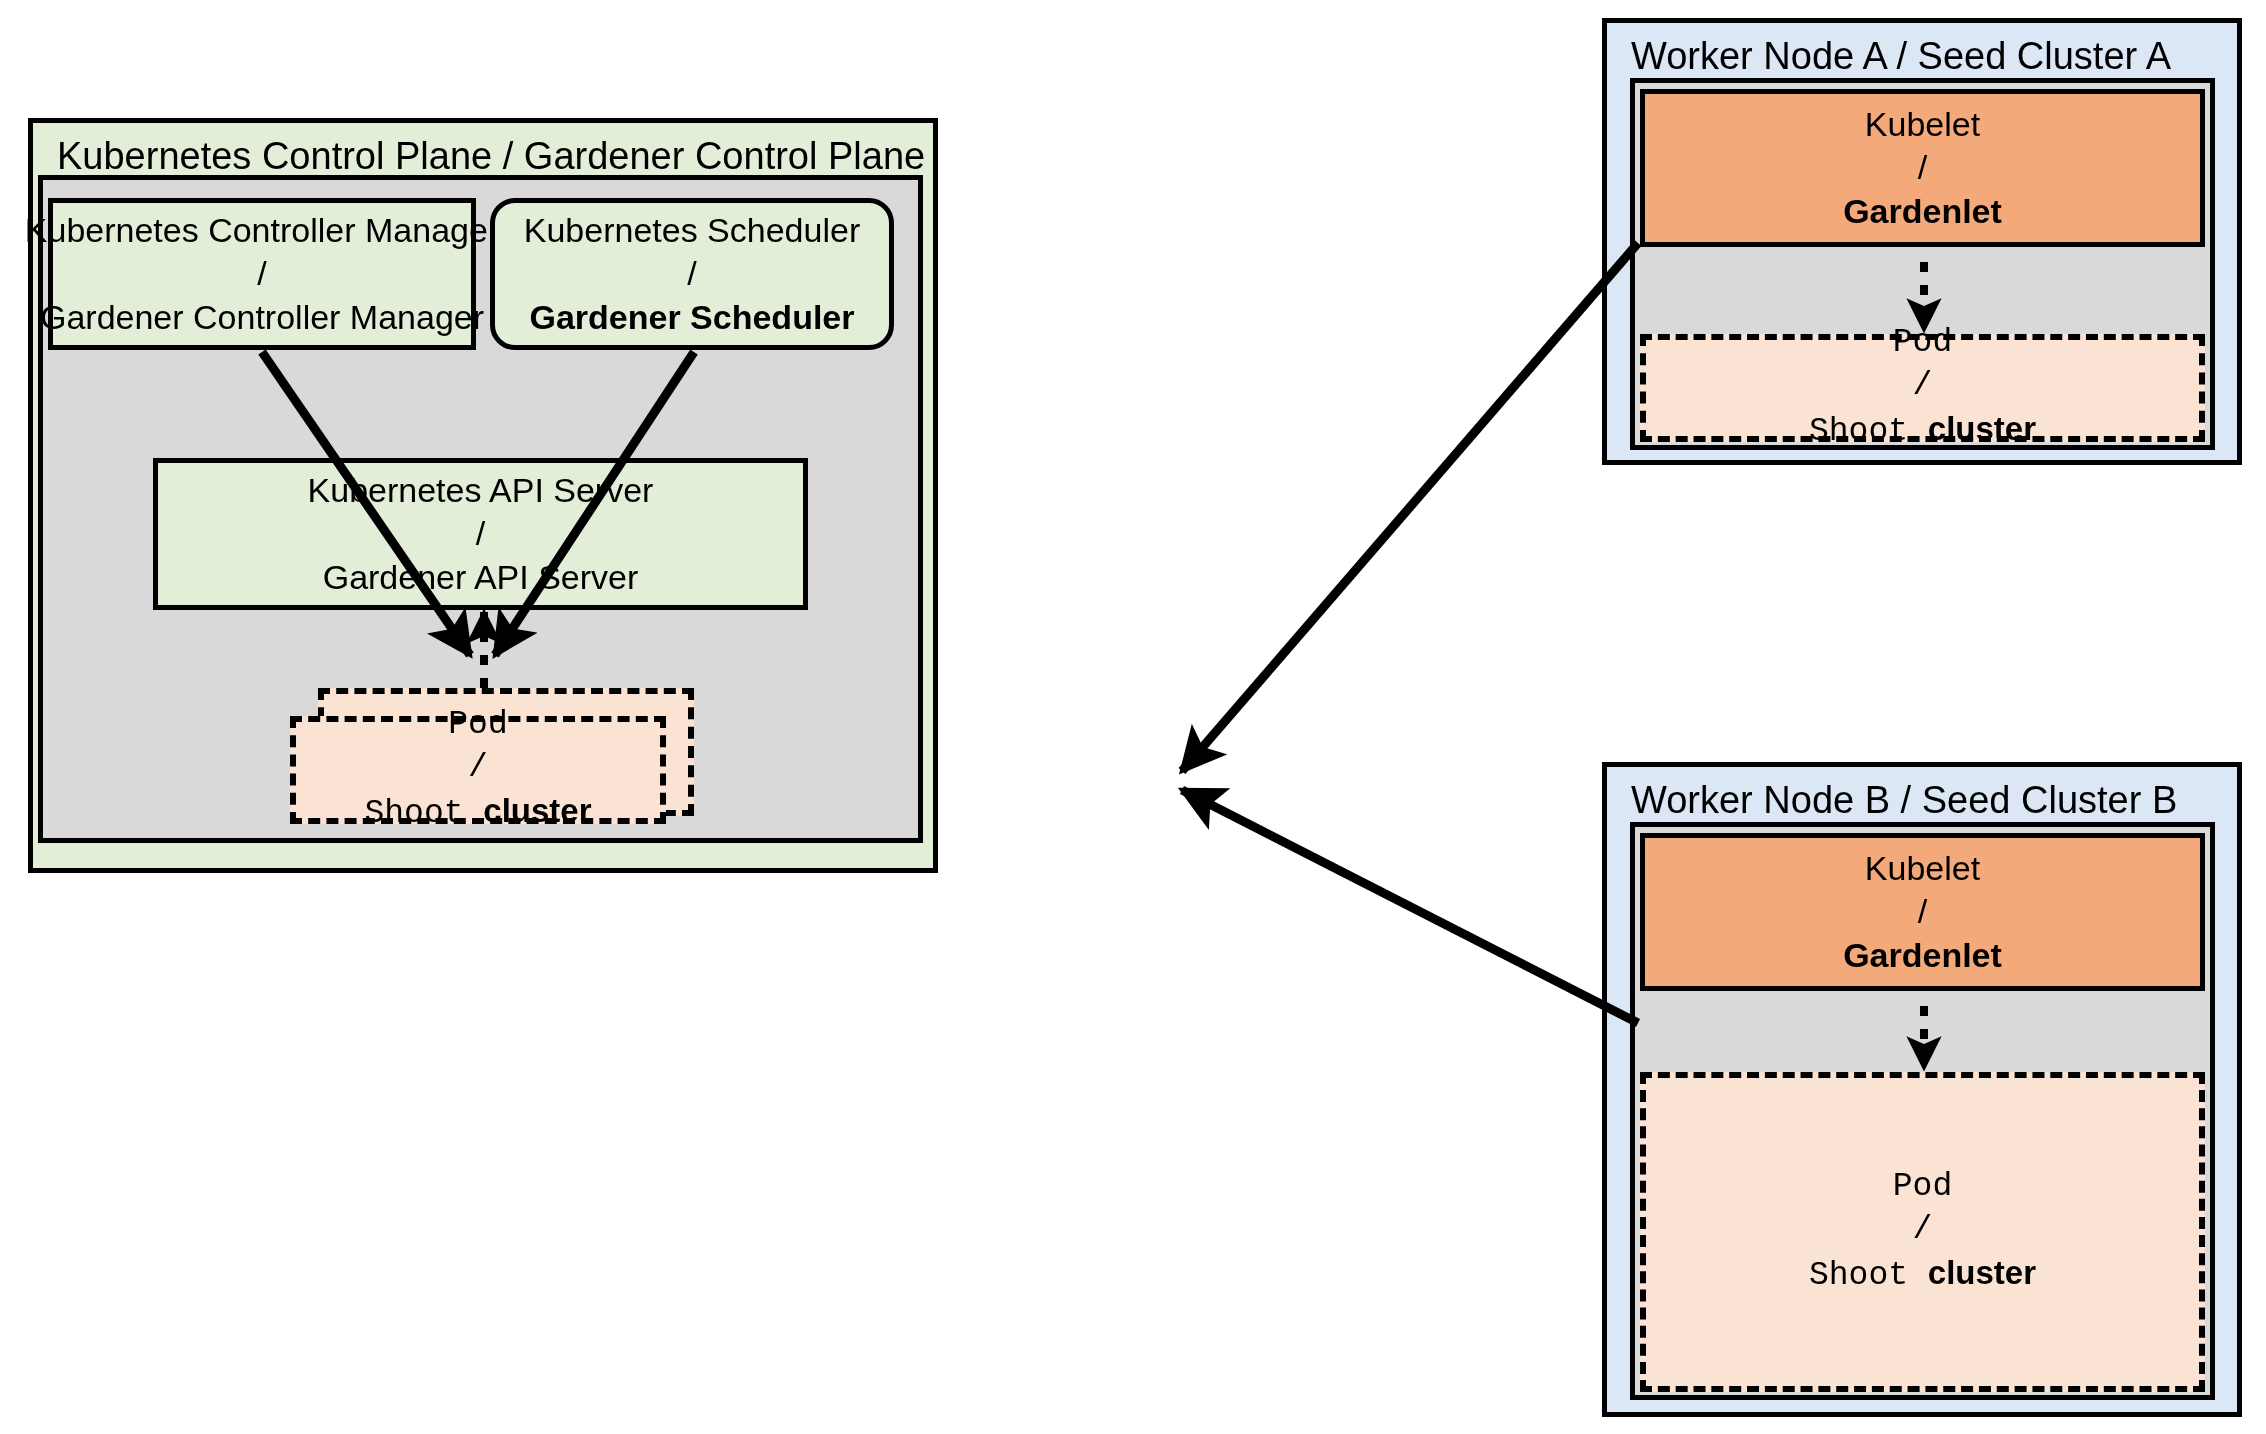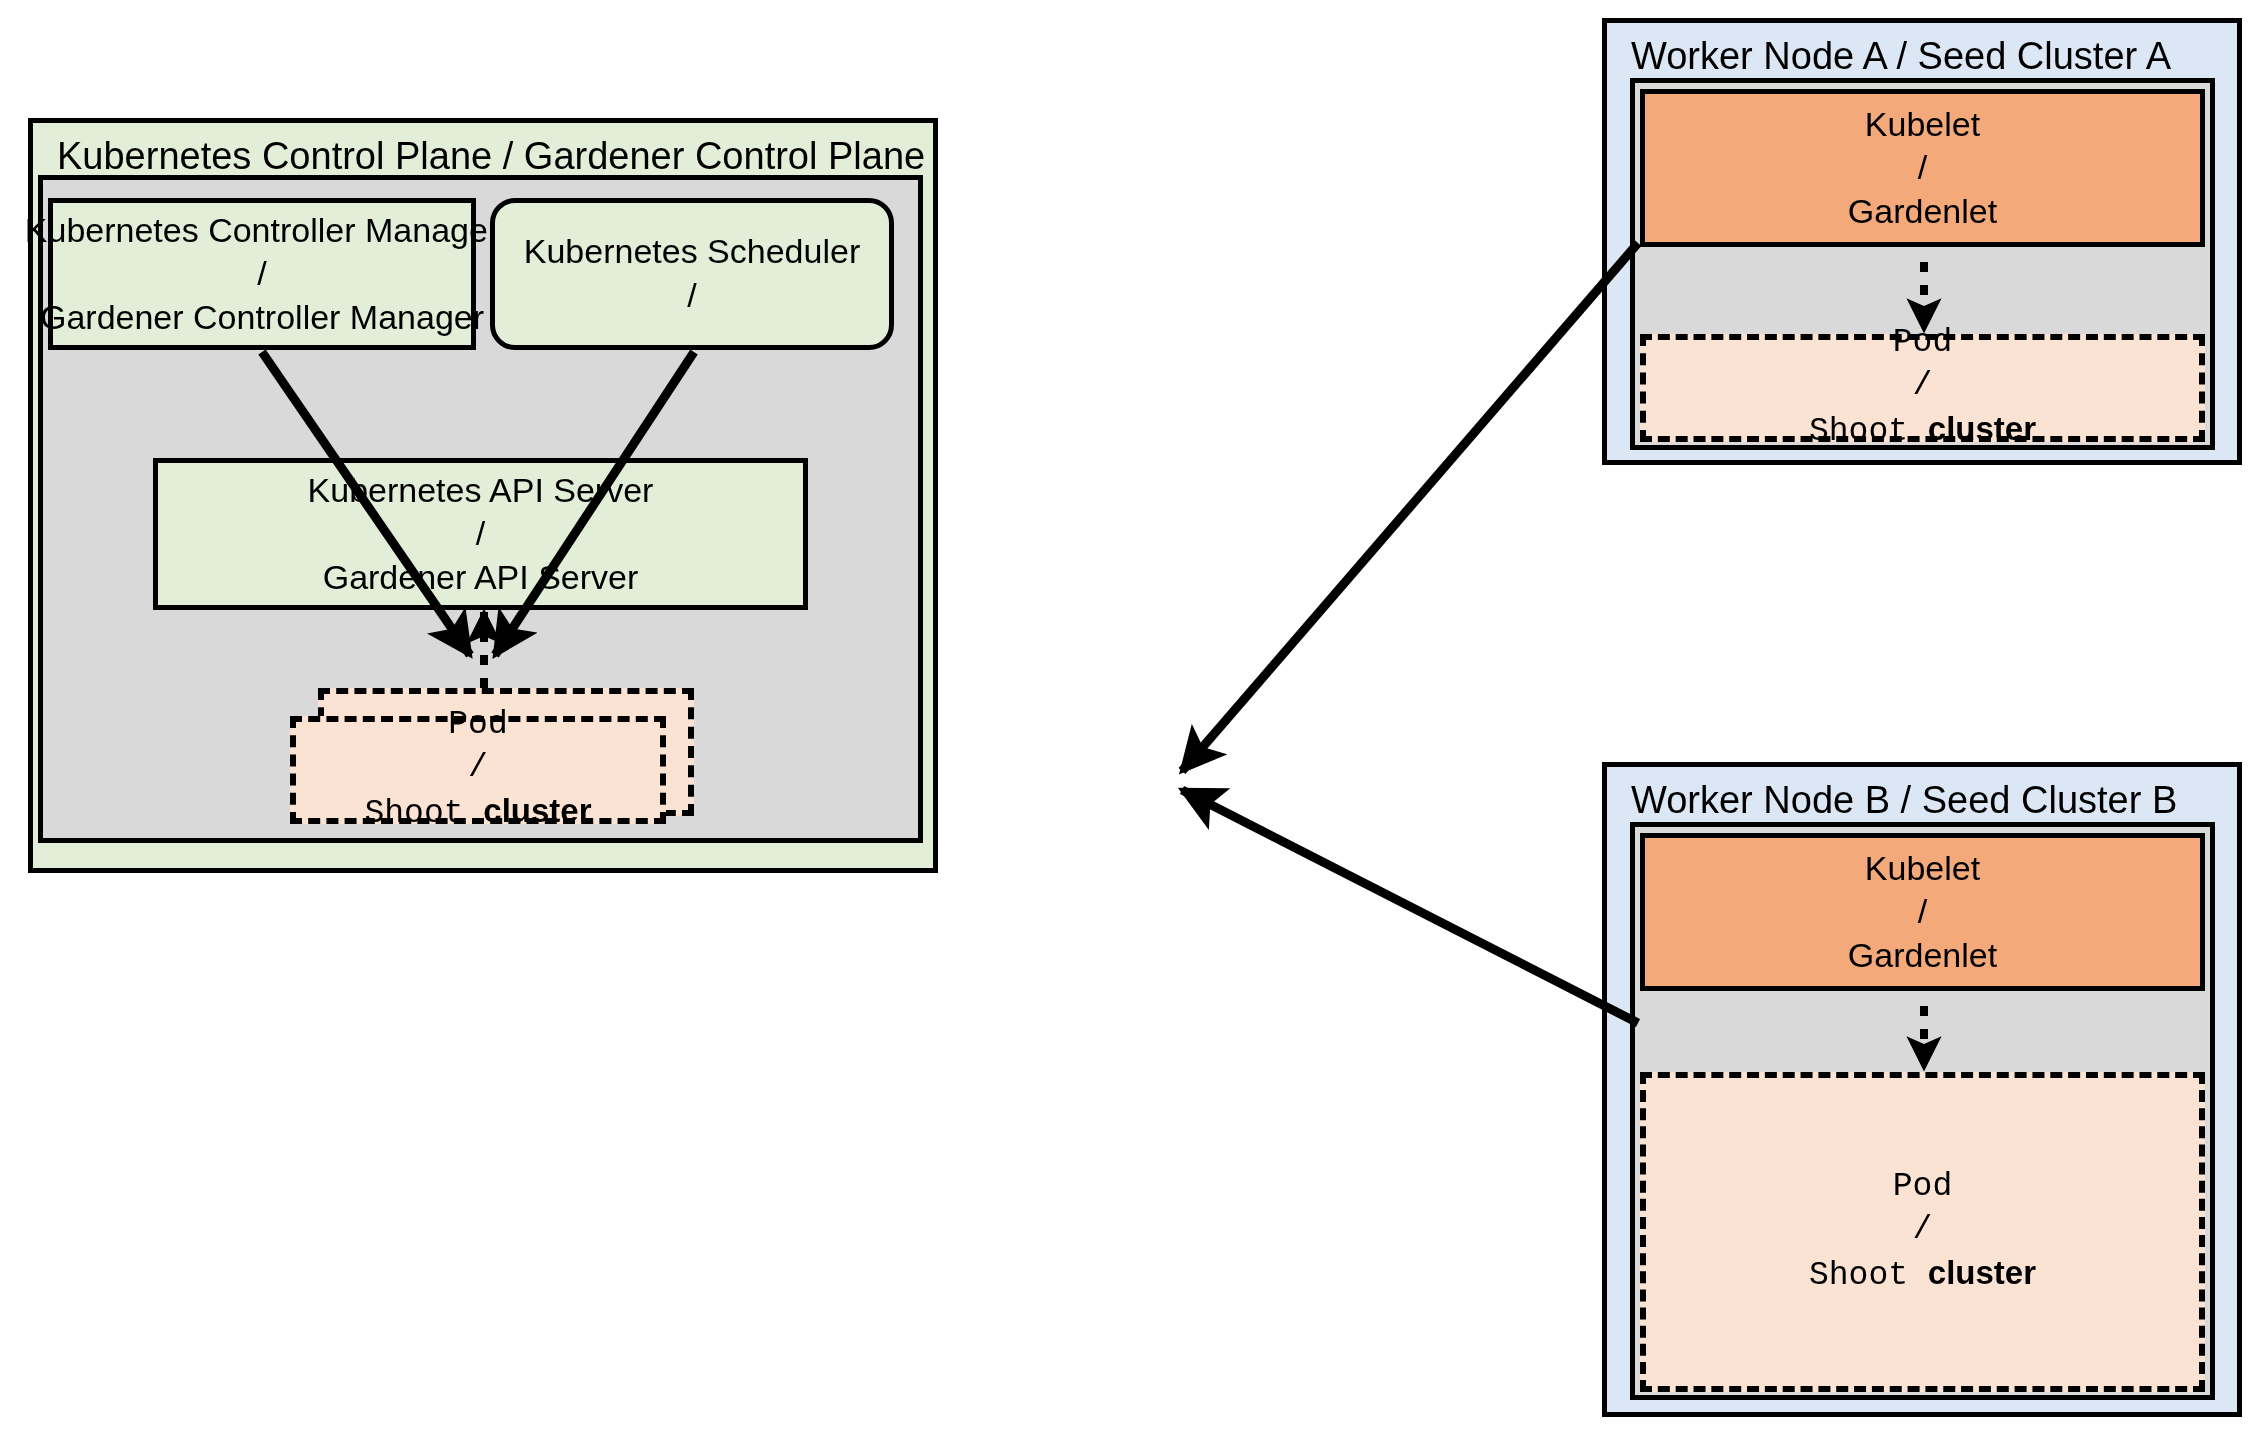--- a/index.html
+++ b/index.html
@@ -48,21 +48,21 @@
     align-items: center;
     justify-content: center;
     text-align: center;
   }
   .leaf .ln {
     font-size: 34px;
     line-height: 1.28;
     color: #000000;
     white-space: nowrap;
   }
-  .leaf .ln.b { font-weight: normal; }
+  .leaf .ln.b { font-weight: bold; }
 
   .dashed {
     position: absolute;
     box-sizing: border-box;
     border: 6px dashed #000000;
     background: #fae3d3;
     display: flex;
     flex-direction: column;
     align-items: center;
     justify-content: center;
@@ -101,20 +101,21 @@
 
   <div class="leaf green" style="left:48px; top:198px; width:428px; height:152px;">
     <div class="ln">Kubernetes Controller Manager</div>
     <div class="ln">/</div>
     <div class="ln">Gardener Controller Manager</div>
   </div>
 
   <div class="leaf green" style="left:490px; top:198px; width:404px; height:152px;border-radius:25px;">
     <div class="ln">Kubernetes Scheduler</div>
     <div class="ln">/</div>
+    <div class="ln b">Gardener Scheduler</div>
   </div>
 
   <div class="leaf green" style="left:153px; top:458px; width:655px; height:152px;">
     <div class="ln">Kubernetes API Server</div>
     <div class="ln">/</div>
     <div class="ln">Gardener API Server</div>
   </div>
 
   <div class="dashed" style="left:318px; top:688px; width:376px; height:128px;"></div>
 

